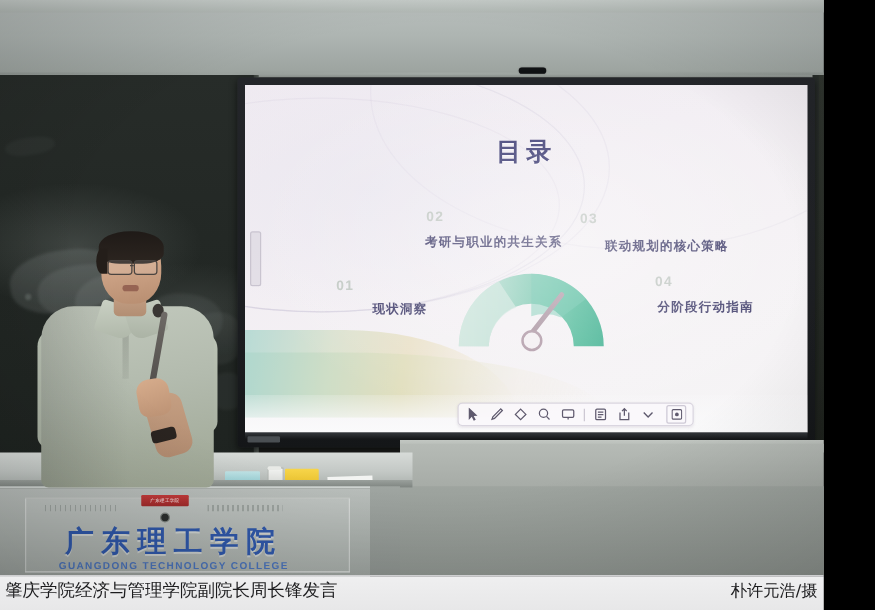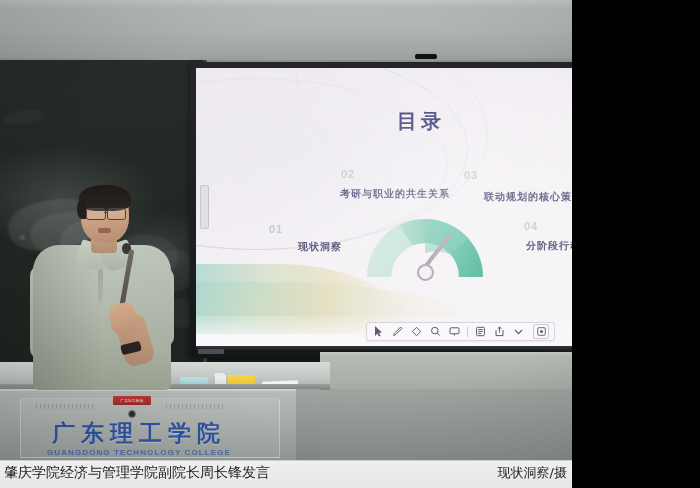--- a/index.html
+++ b/index.html
@@ -1,20 +1,20 @@
 <!DOCTYPE html>
 <html><head>
 <meta charset="utf-8">
 <style>
   html,body{margin:0;padding:0;background:#000;}
   body{
     font-family:"Liberation Sans","DejaVu Sans",sans-serif;
   }
   #stage{
-    position:relative;width:572px;height:488px;overflow:hidden;
+    position:relative;width:659px;height:488px;overflow:hidden;
     background:#1a1c1a;
   }
 
   
   .wall-top{
     position:absolute;left:0;top:0;width:700px;height:62px;
     background:linear-gradient(180deg,#b9bfbd 0%,#aeb5b2 45%,#9aa19d 100%);
   }
   .wall-top-seam{
     position:absolute;left:0;top:58px;width:700px;height:2px;
@@ -556,15 +556,15 @@
     <div class="mic"></div>
     <div class="forearm"></div>
     <div class="hand"></div>
     <div class="watch"></div>
   </div>
 
   <div class="vignette"></div>
 
   <div class="caption-bar"></div>
   <div class="caption-left">肇庆学院经济与管理学院副院长周长锋发言</div>
-  <div class="caption-right">现状洞察/摄</div>
+  <div class="caption-right">朴许元浩/摄</div>
 
 </div>
 
 </body></html>

